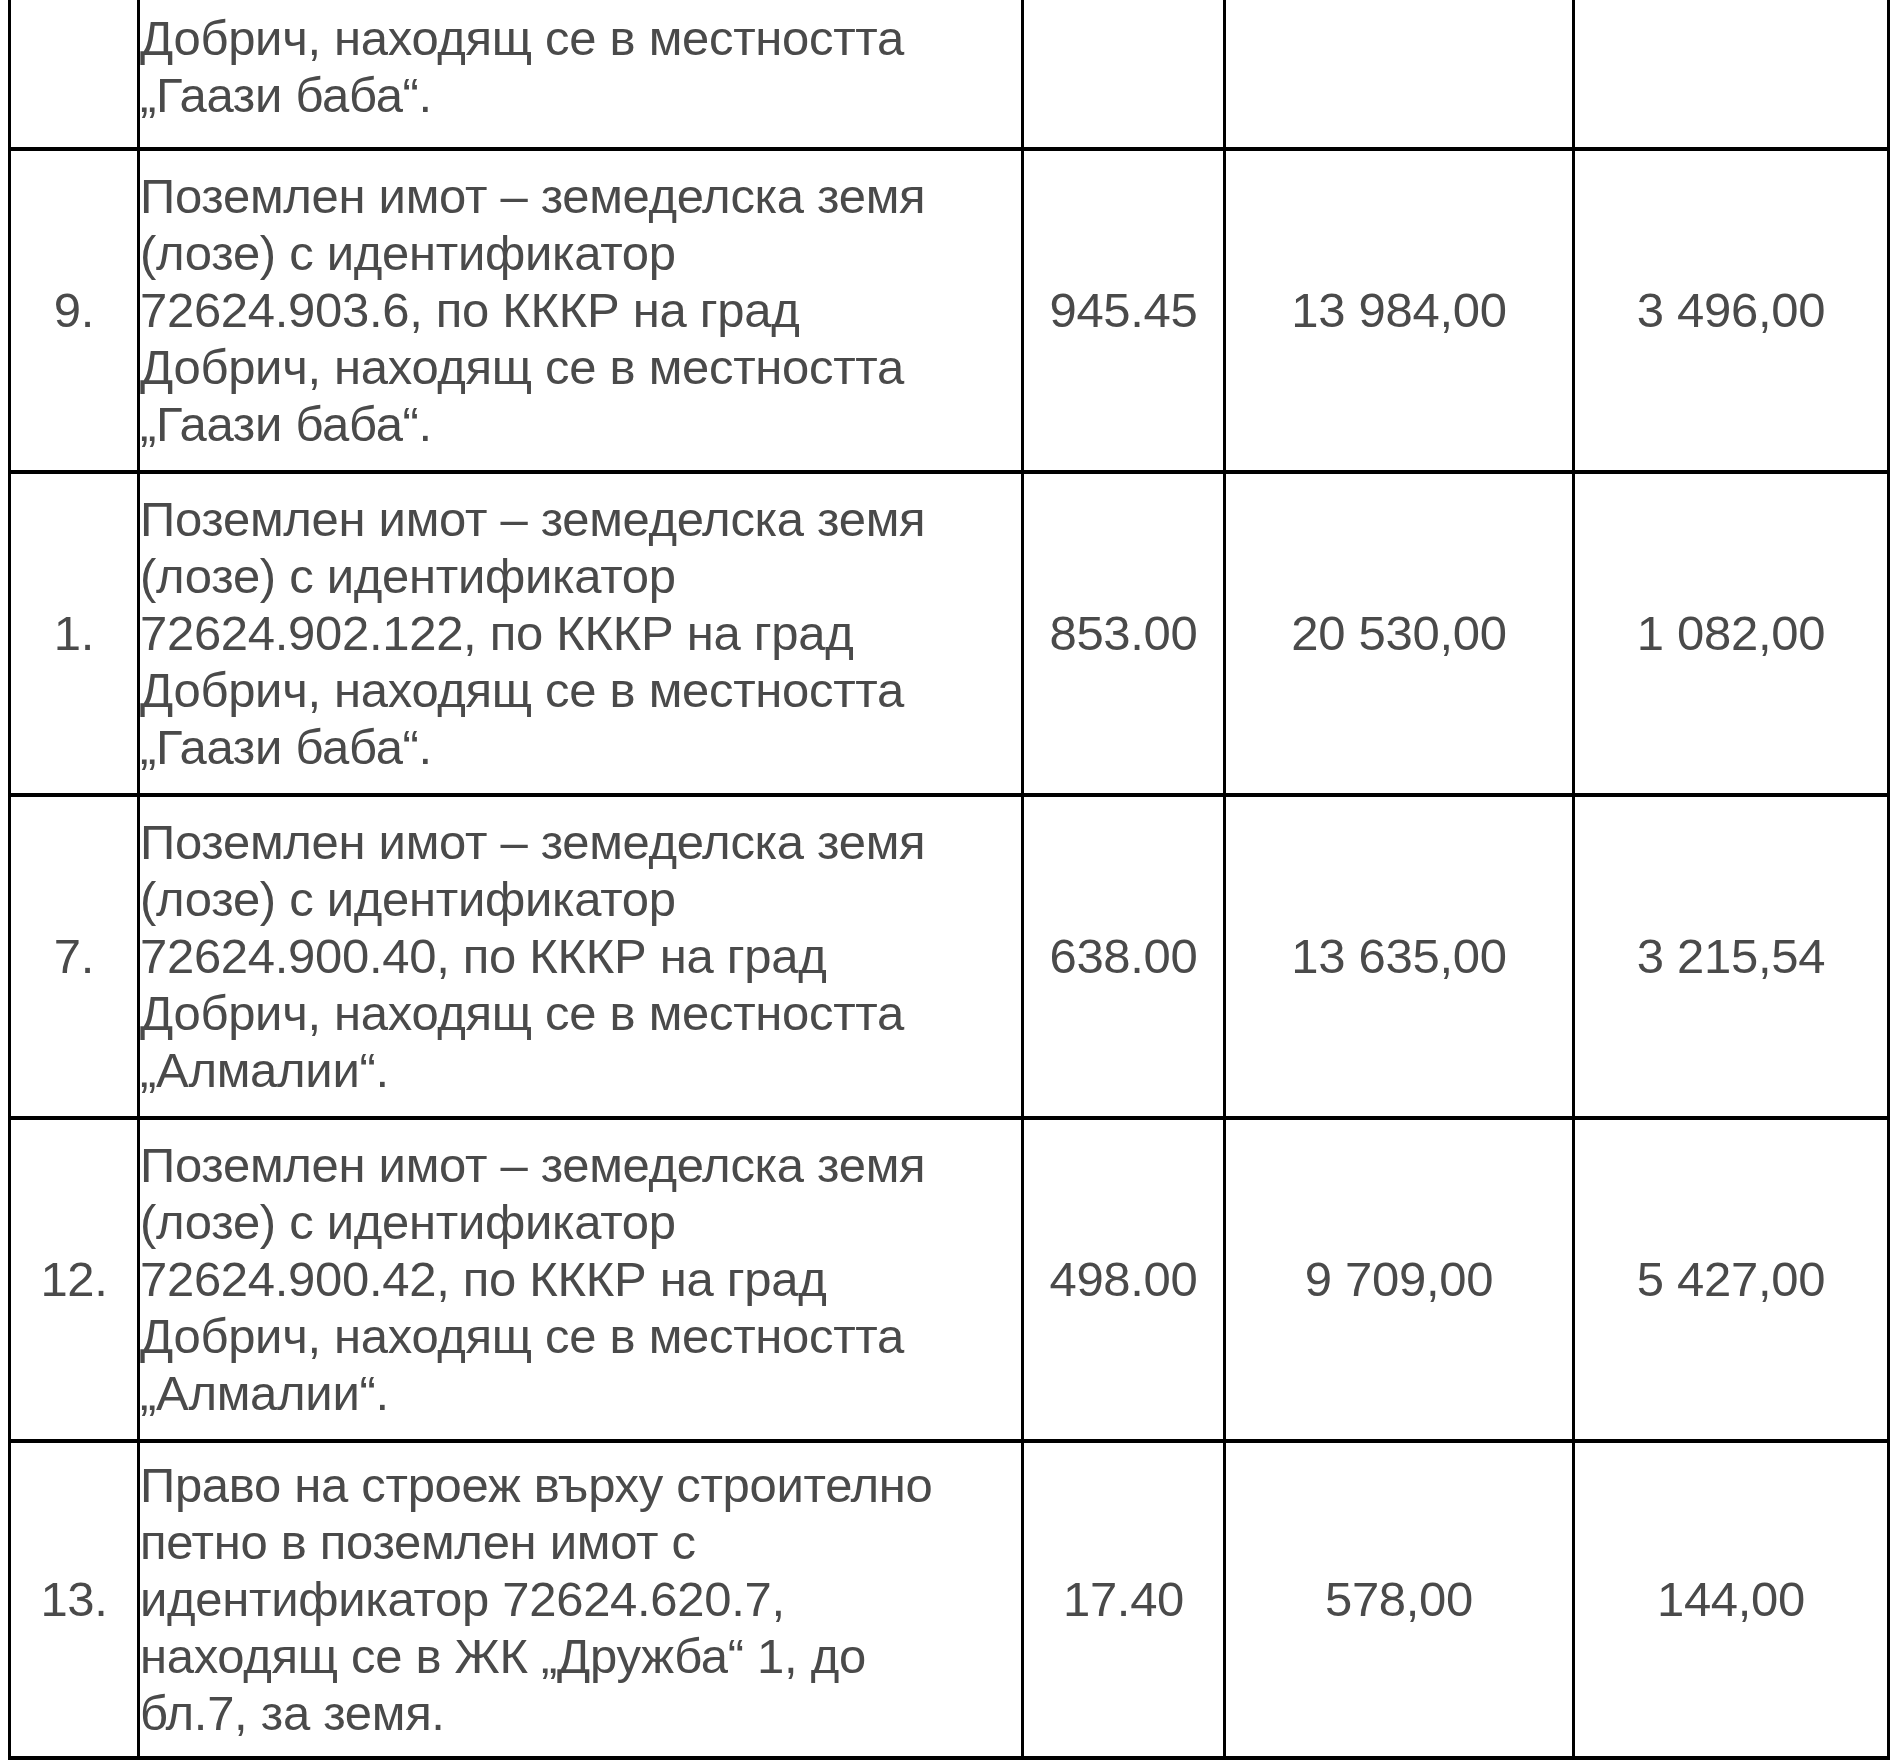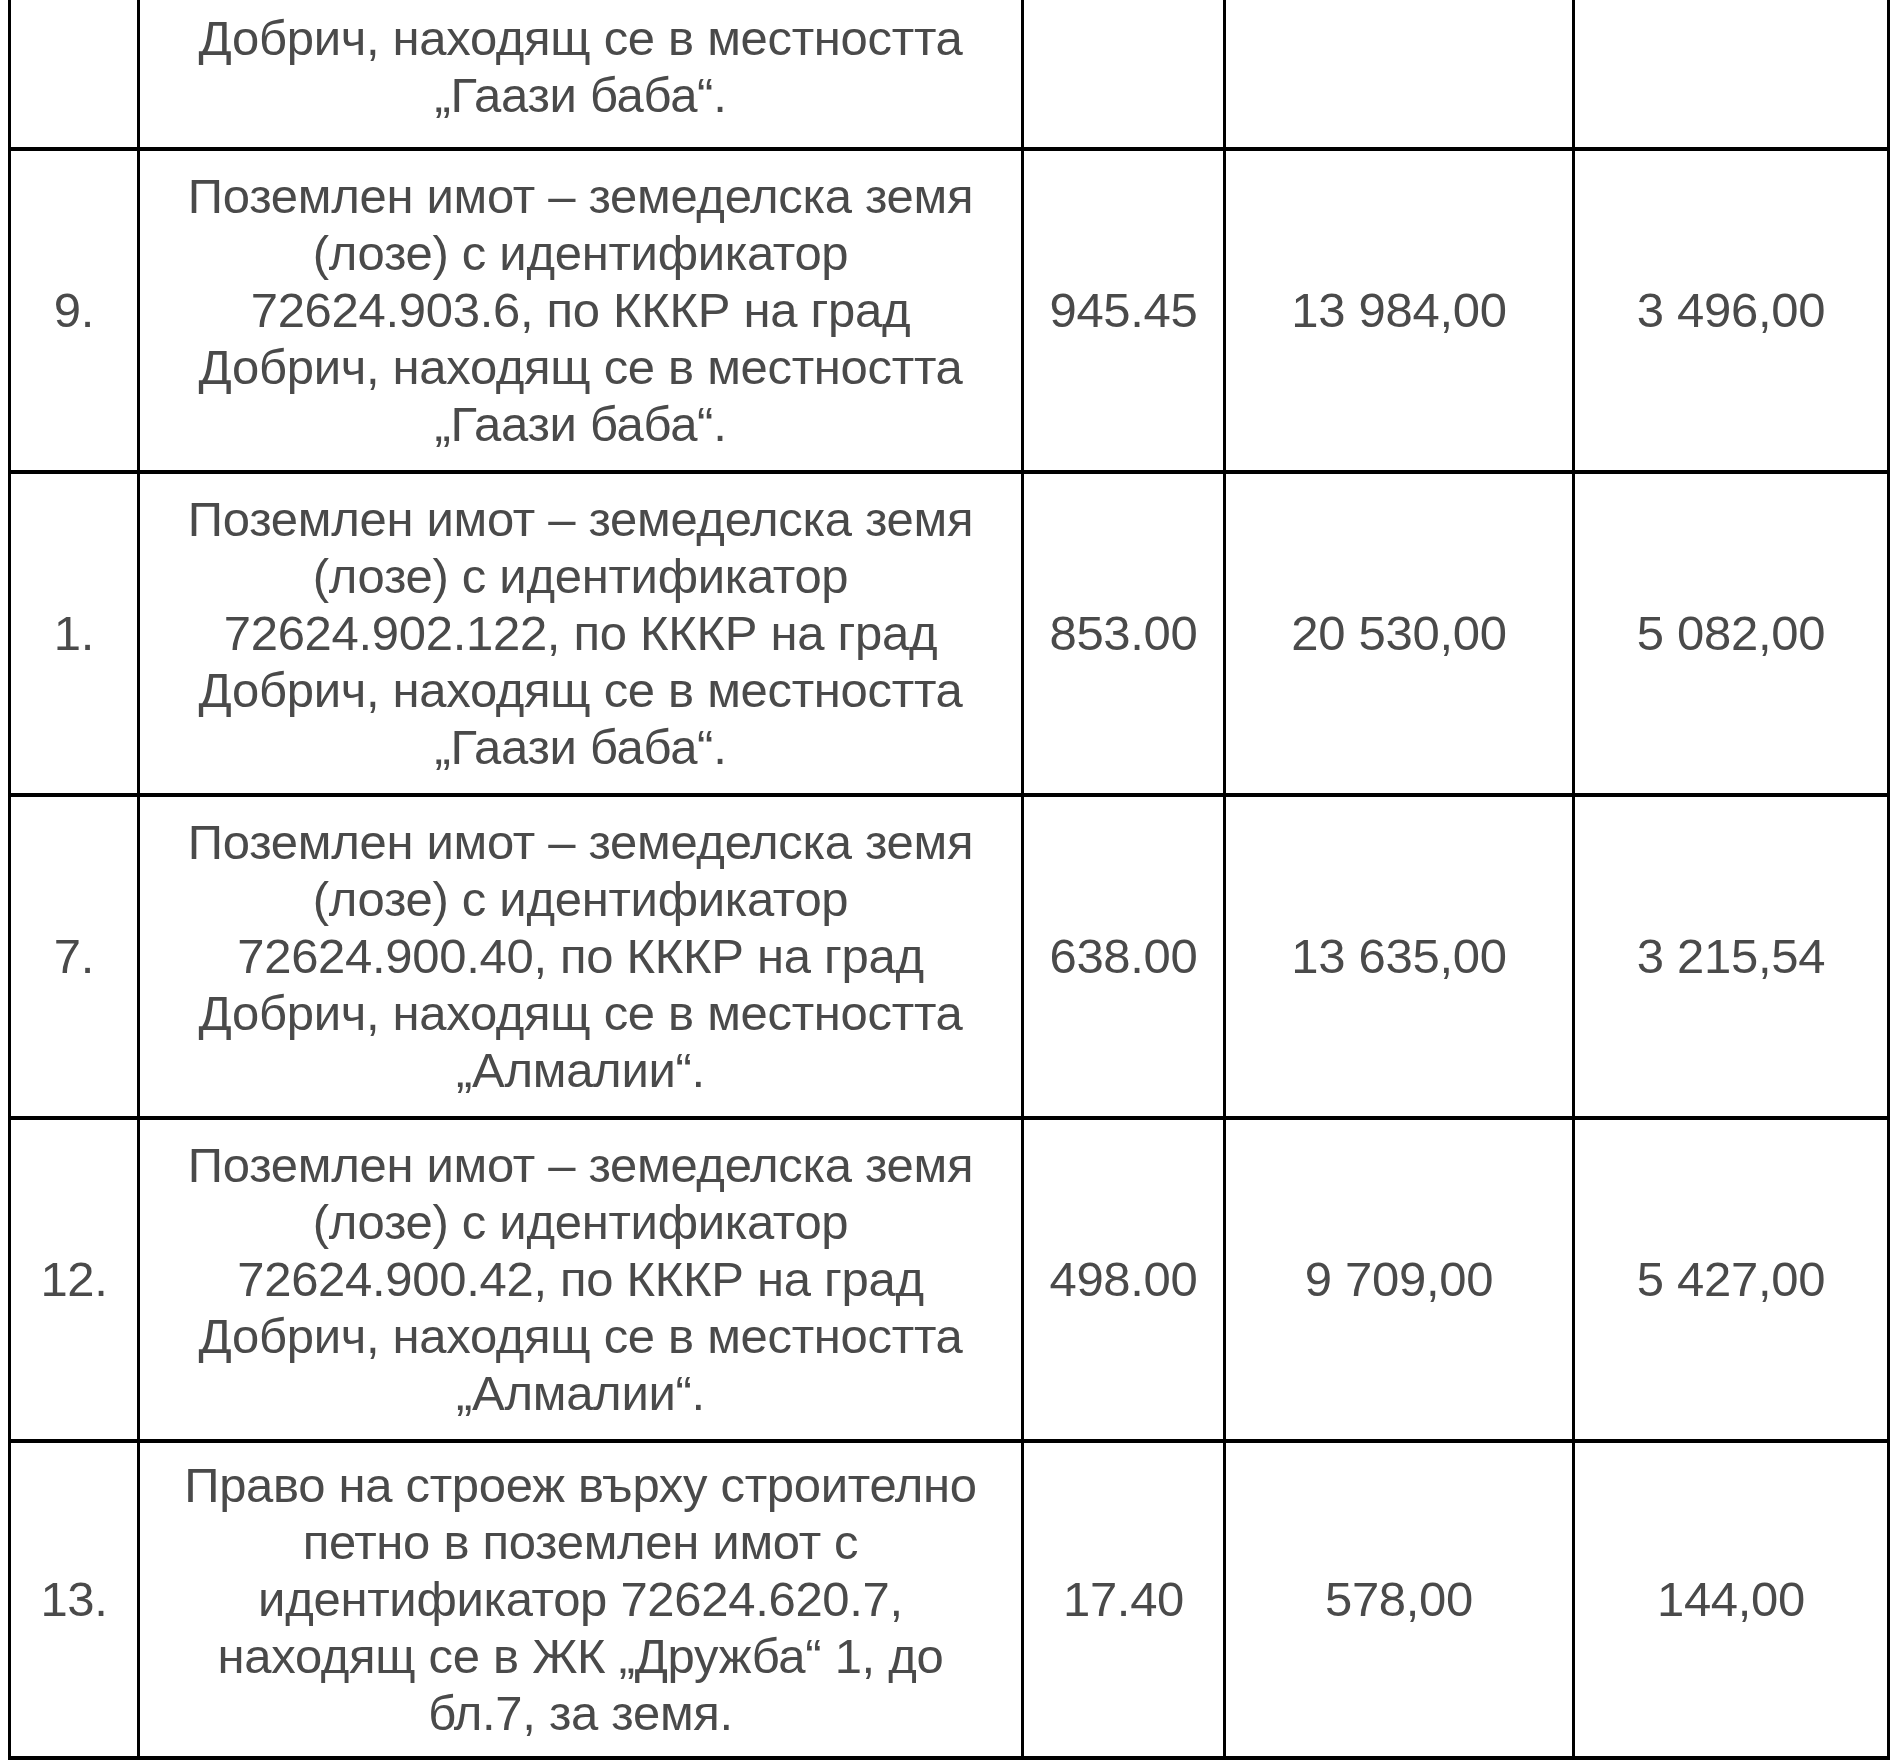--- a/index.html
+++ b/index.html
@@ -34,21 +34,21 @@
     padding: 0;
     overflow: hidden;
     background: #ffffff;
   }
   table.props tr.partial td {
     border-top: 0;
     vertical-align: top;
   }
   td.desc {
     white-space: pre-line;
-    text-align: center;
+    text-align: left;
     padding: 0 10px 0 14px;
   }
   tr.partial td.desc {
     padding-top: 10px;
   }
   td.num, td.val {
     text-align: center;
   }
 </style>
 </head>
@@ -87,21 +87,21 @@
 
   <tr style="height:323px">
     <td class="num">1.</td>
     <td class="desc">Поземлен имот – земеделска земя
 (лозе) с идентификатор
 72624.902.122, по КККР на град
 Добрич, находящ се в местността
 „Гаази баба“.</td>
     <td class="val">853.00</td>
     <td class="val">20 530,00</td>
-    <td class="val">5 082,00</td>
+    <td class="val">1 082,00</td>
   </tr>
 
   <tr style="height:323px">
     <td class="num">7.</td>
     <td class="desc">Поземлен имот – земеделска земя
 (лозе) с идентификатор
 72624.900.40, по КККР на град
 Добрич, находящ се в местността
 „Алмалии“.</td>
     <td class="val">638.00</td>

